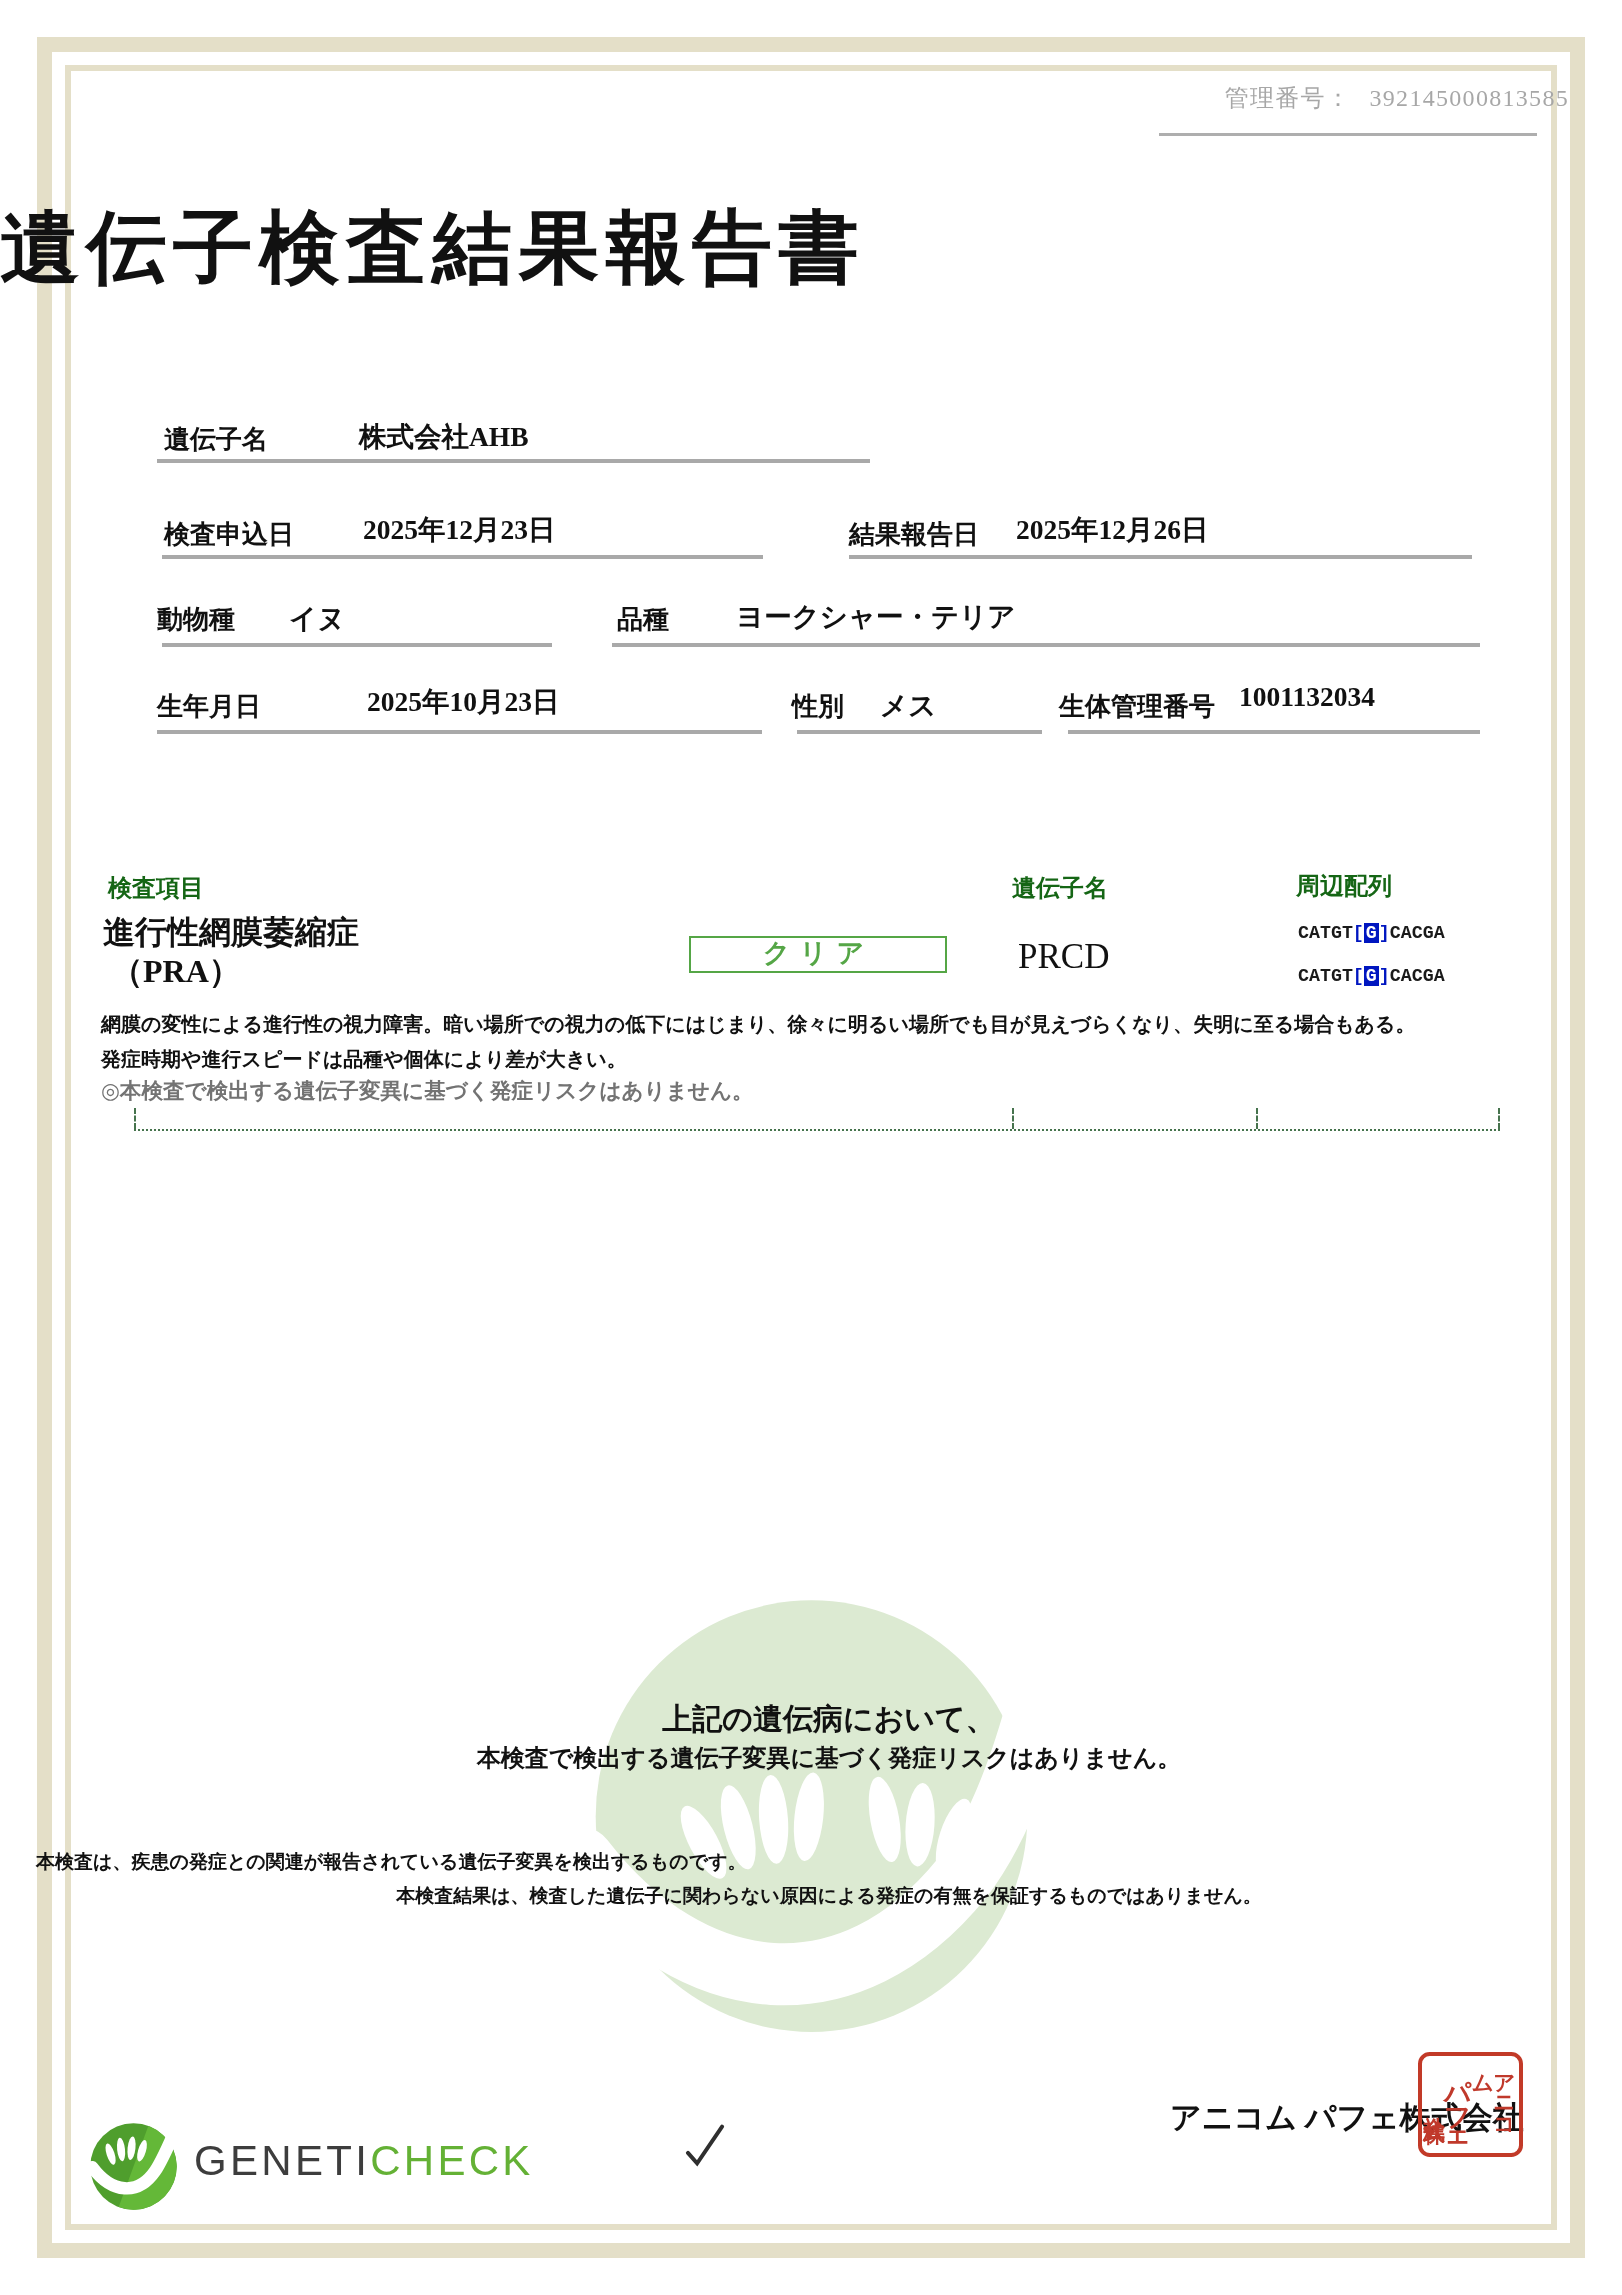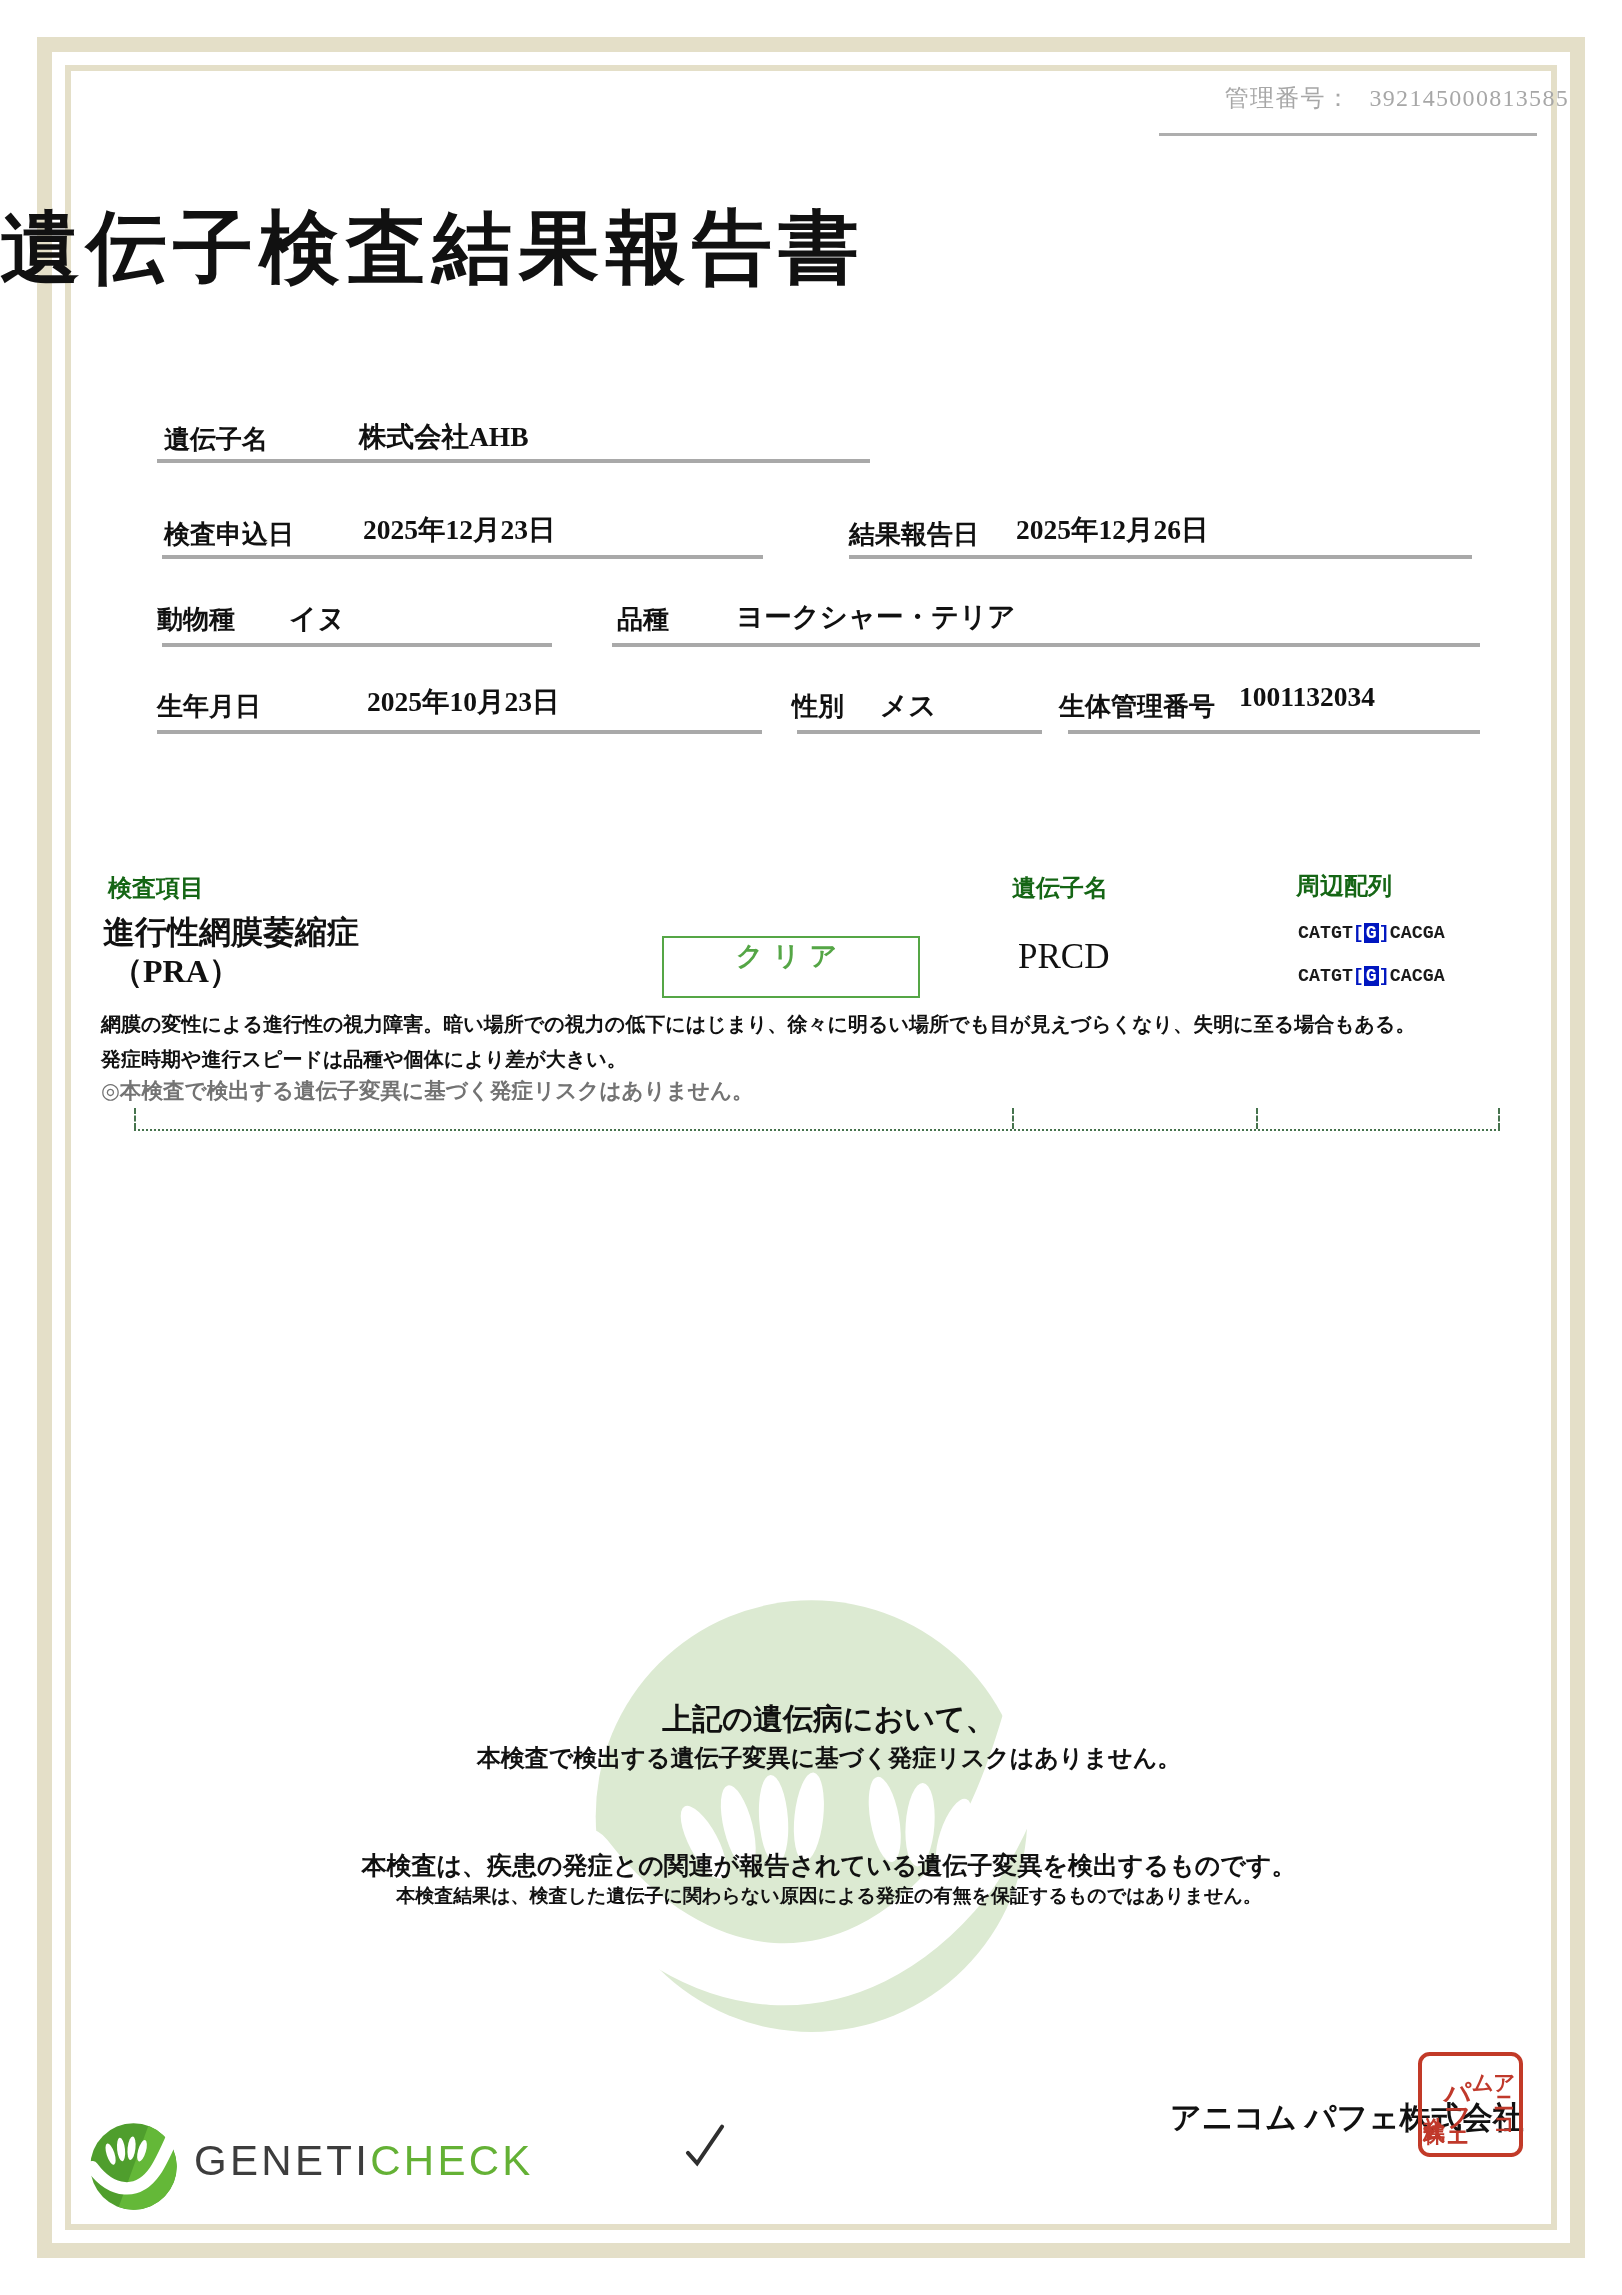--- a/index.html
+++ b/index.html
@@ -48,22 +48,22 @@
   #animalid-label{left:1059px;top:689px;}
   #animalid-value{left:1239px;top:681px;}
   #animalid-line{left:1068px;top:730px;width:412px;}
   
   .green-h{color:#156615;font-size:24px;font-weight:bold;white-space:nowrap;}
   #item-header{left:108px;top:872px;}
   #gene-header{left:1012px;top:872px;}
   #seq-header{left:1296px;top:870px;}
   #disease-name{left:103px;top:911px;font-size:32px;font-weight:bold;white-space:nowrap;}
   #disease-abbr{left:111px;top:950px;font-size:32px;font-weight:bold;white-space:nowrap;}
-  #result-box{left:662px;top:936px;width:258px;height:62px;border:2.6px solid #55a646;
-              box-sizing:border-box;display:flex;align-items:flex-start;justify-content:center;}
+  #result-box{left:689px;top:936px;width:258px;height:37px;border:2.6px solid #55a646;
+              box-sizing:border-box;display:flex;align-items:flex-end;justify-content:center;}
   #result-text{color:#55a646;font-size:27px;letter-spacing:9.2px;font-weight:bold;
                font-family:"Liberation Serif","DejaVu Serif",serif;}
   #gene-name{left:1018px;top:937px;font-size:35px;white-space:nowrap;}
   .seq{font-family:"Liberation Mono","DejaVu Sans Mono",monospace;font-size:18.3px;
        font-weight:bold;white-space:nowrap;color:#1a1a1a;}
   #seq1{left:1298px;top:923px;}
   #seq2{left:1298px;top:966px;}
   .seq .br{color:#0016c0;}
   .seq .base{background:#0016c0;color:#ffffff;padding:0 2px;}
   
@@ -74,21 +74,21 @@
   
   .dot-h{left:134px;top:1129px;width:1366px;height:0;border-top:2.6px dotted #46734d;}
   .dot-v{top:1108px;height:21px;width:0;border-left:2px dashed #46734d;}
   #stub1{left:134px;} #stub2{left:1012px;} #stub3{left:1256px;} #stub4{left:1498px;}
   
   #watermark{left:563px;top:1584px;width:497px;height:497px;z-index:0;}
   
   .sans{font-family:"Liberation Sans","DejaVu Sans",sans-serif;margin-left:36px;}
   #sum1{left:0;right:0;top:1699px;text-align:center;font-size:30px;font-weight:bold;z-index:2;}
   #sum2{left:0;right:0;top:1742px;text-align:center;font-size:24px;font-weight:bold;z-index:2;}
-  #note1{left:0;right:0;top:1849px;text-align:center;font-size:25px;font-weight:bold;z-index:2;}
+  #note1{left:0;right:0;top:1849px;font-size:19px;font-weight:bold;z-index:2;}
   #note2{left:0;right:0;top:1883px;text-align:center;font-size:19px;font-weight:bold;z-index:2;}
   
   #logo-mark{left:87px;top:2120px;width:93px;height:93px;z-index:2;}
   #logo-text{left:194px;top:2137px;font-size:42px;letter-spacing:3.3px;white-space:nowrap;z-index:2;
              font-family:"Liberation Sans","DejaVu Sans",sans-serif;font-weight:400;}
   #logo-text .dark{color:#3d3d3d;} #logo-text .grn{color:#64b135;}
   #k-check{left:684px;top:2124px;width:42px;height:46px;z-index:3;}
   
   #company{left:1170px;top:2097px;font-size:31px;font-weight:bold;white-space:nowrap;z-index:1;}
   #seal{left:1418px;top:2052px;width:105px;height:105px;border:4.6px solid #c23a28;

